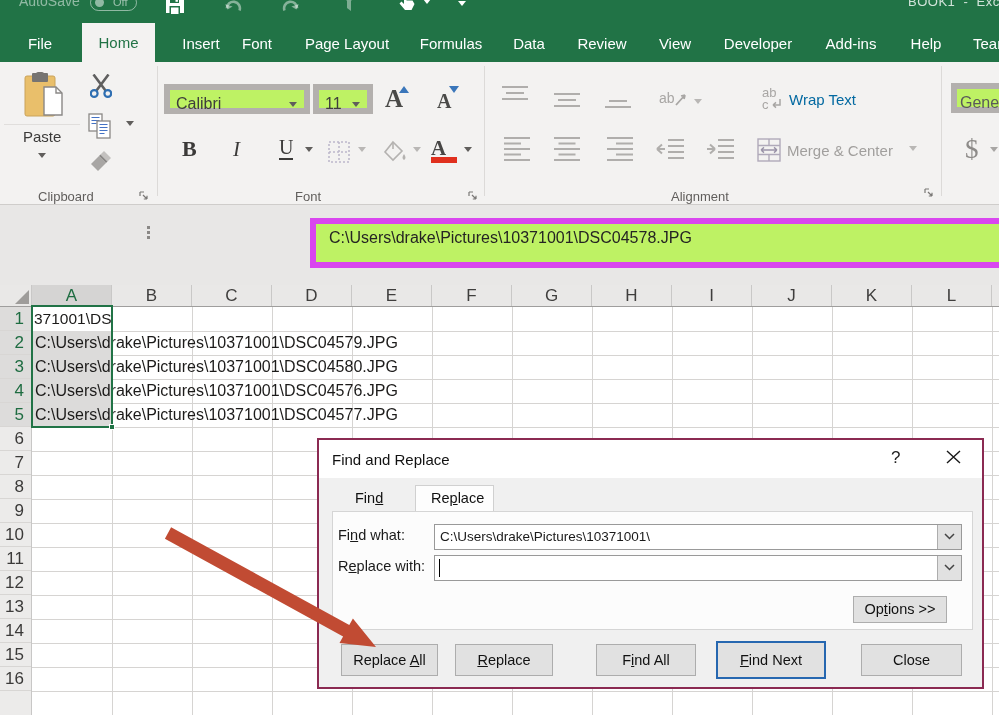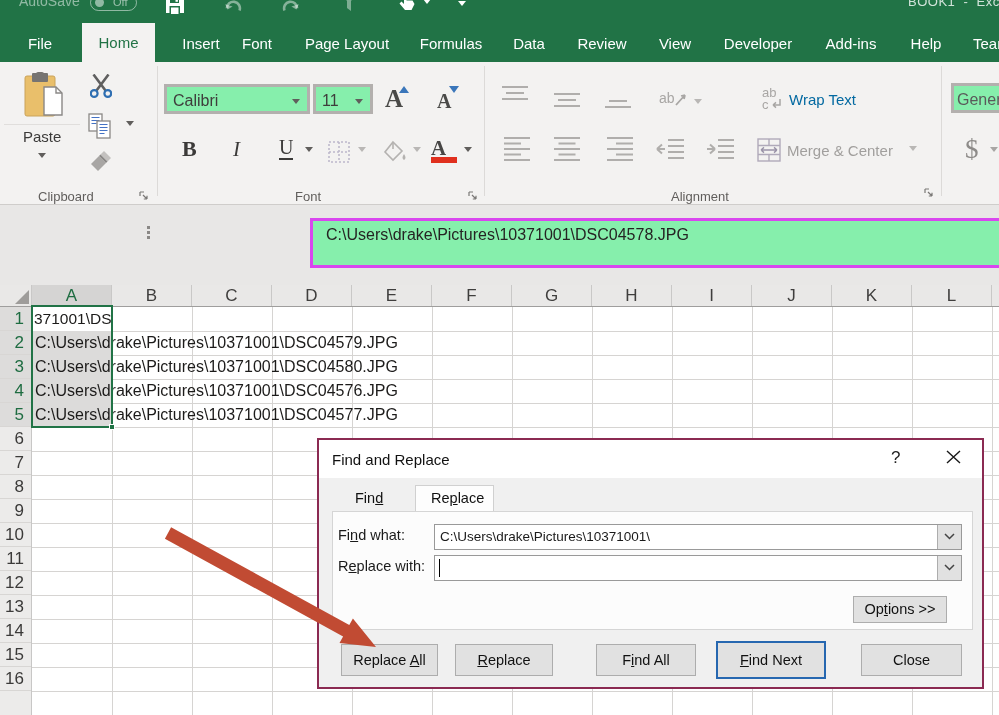--- a/index.html
+++ b/index.html
@@ -8,21 +8,21 @@
   .abs { position:absolute; }
   #titlebar { left:0; top:0; width:999px; height:18px; background:#217346; }
   #tabrow { left:0; top:18px; width:999px; height:44px; background:#217346; }
   .tab { position:absolute; top:6px; height:40px; line-height:40px; color:#fff; font-size:15px; text-align:center; }
   #hometab { position:absolute; left:82px; top:5px; width:73px; height:39px; background:#f3f2f1; color:#217346; font-size:15px; text-align:center; line-height:39px; }
   #ribbon { left:0; top:62px; width:999px; height:143px; background:#f3f2f1; border-bottom:1px solid #cfcdcb; }
   .vsep { position:absolute; top:4px; width:1px; height:130px; background:#dcdad8; }
   .glabel { position:absolute; top:127px; font-size:13px; color:#605e5c; }
   .launcher { position:absolute; top:129px; width:10px; height:10px; }
   #fbar { left:0; top:205px; width:999px; height:80px; background:#e8e7e6; }
-  .wbox { position:absolute; background:#86efac; border:3px solid #d946ef; }
+  .wbox { position:absolute; background:#bef264; border:6px solid #d946ef; }
   #colheads { left:0; top:285px; width:999px; height:22px; background:#e9e8e7; border-bottom:1px solid #9f9e9d; }
   .colh { position:absolute; top:0; height:21px; line-height:21px; text-align:center; font-size:17px; color:#3f3e3d; border-right:1px solid #c9c8c7; }
   #rowheads { left:0; top:307px; width:32px; height:408px; background:#ecebea; border-right:1px solid #c8c7c6; }
   .rowh { position:absolute; left:0; width:31px; height:24px; line-height:24px; text-align:right; padding-right:7px; font-size:17px; color:#3b3a39; border-bottom:1px solid #d8d6d4; }
   #grid { left:32px; top:307px; width:967px; height:408px; background:#fff; }
   .vline { position:absolute; top:0; width:1px; height:408px; background:#d6d4d2; }
   .hline { position:absolute; left:0; width:967px; height:1px; background:#d6d4d2; }
   .ctext { position:absolute; font-size:16px; color:#1c1b1a; white-space:nowrap; height:24px; line-height:24px; }
   #dialog { left:317px; top:438px; width:667px; height:251px; background:#f0f0f0; border:2px solid #8b2a52; }
   .dbtn { position:absolute; background:#e1e1e1; border:1px solid #adadad; font-size:14.5px; color:#111; text-align:center; }

